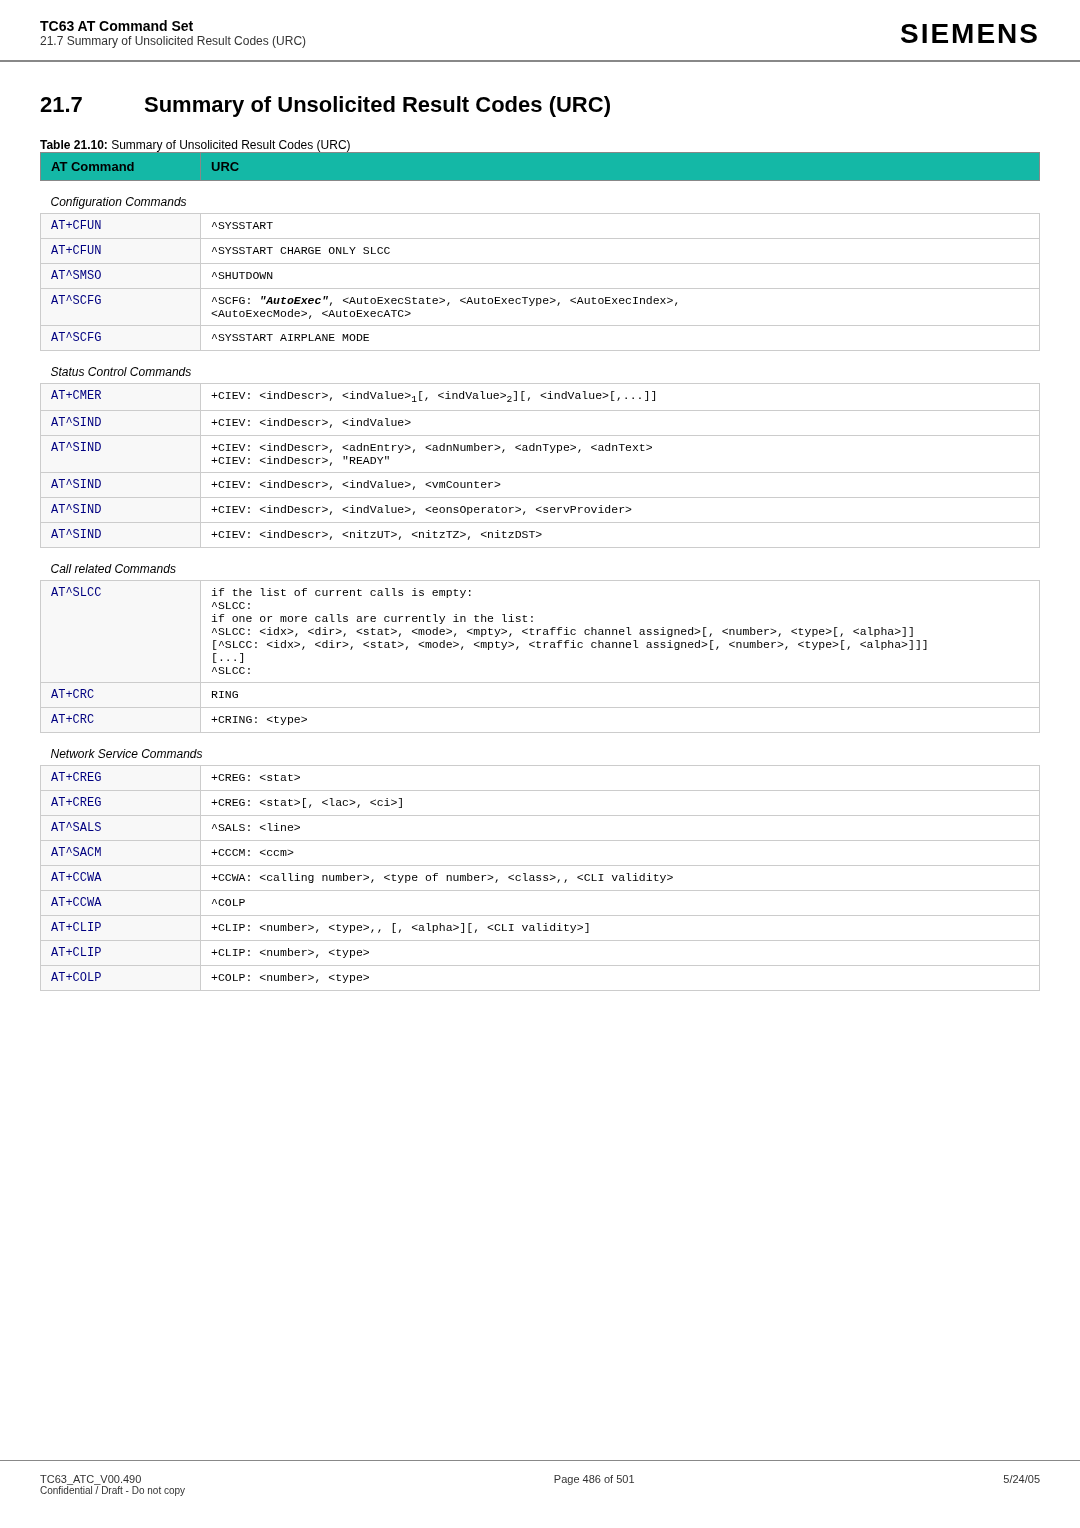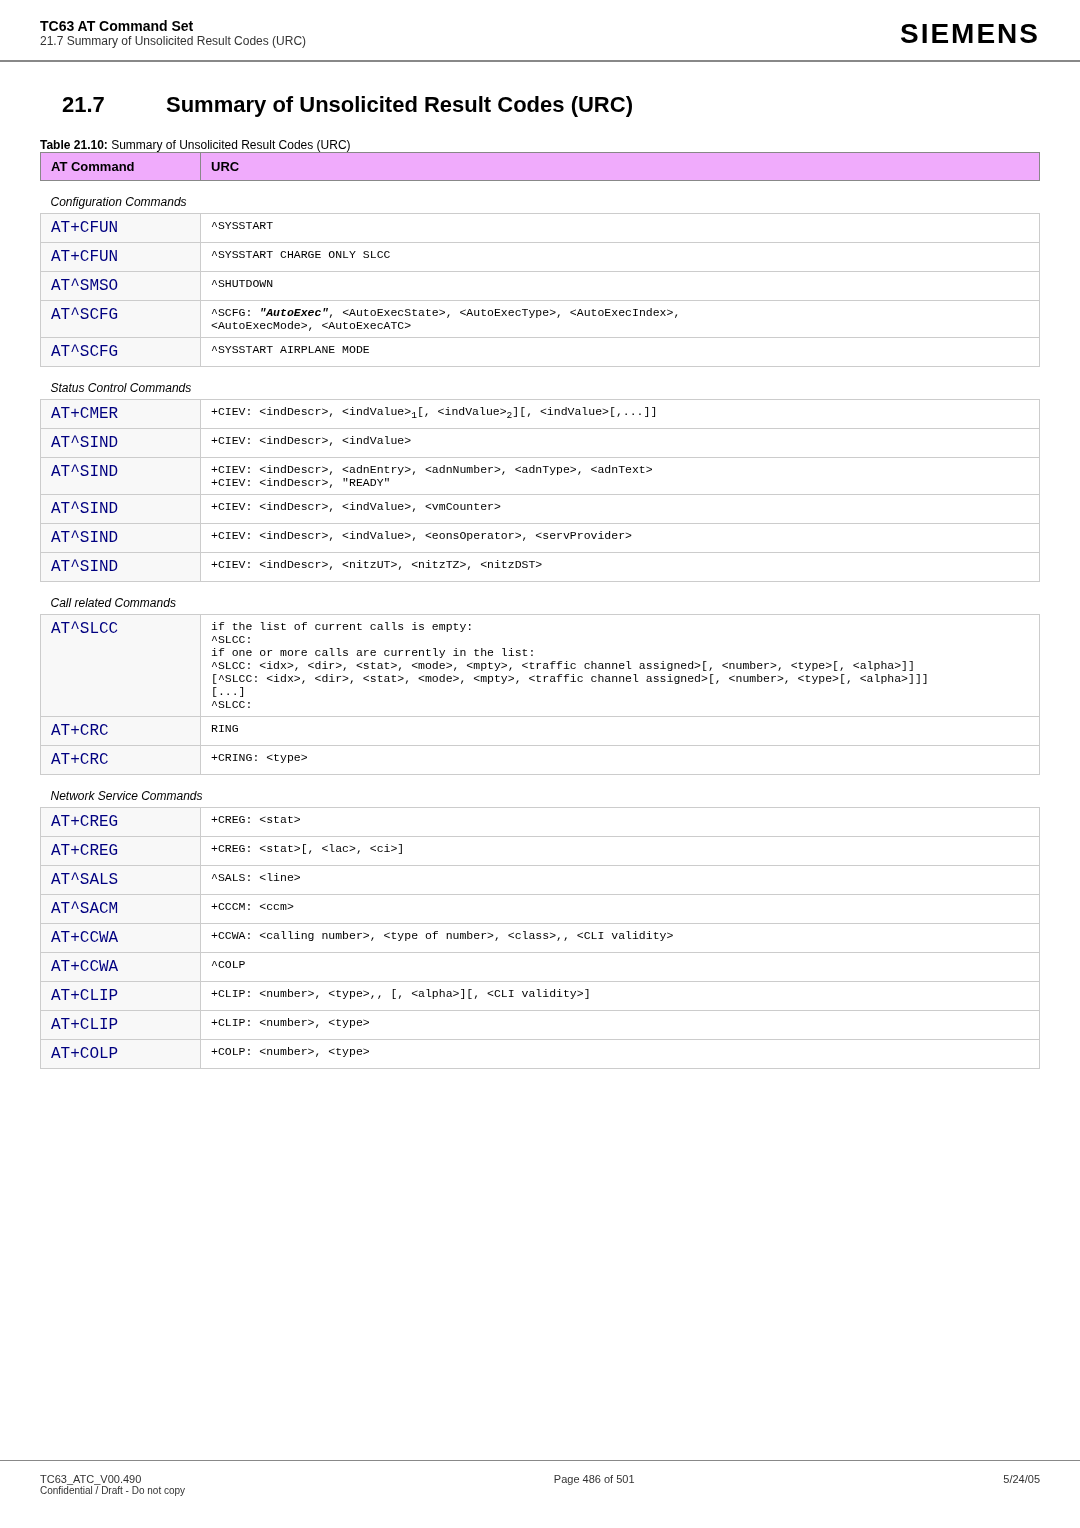--- a/index.html
+++ b/index.html
@@ -44,56 +44,55 @@
     
     .section-heading {
       font-size: 22px;
       font-weight: bold;
       margin-bottom: 20px;
       display: flex;
       gap: 24px;
     }
     .section-number {
       min-width: 80px;
-      margin-left: 22px;
     }
 
     
     .table-caption {
       font-size: 12px;
     }
     .table-caption strong {
       font-weight: bold;
     }
 
     
     .urc-table {
       width: 100%;
       border-collapse: collapse;
       margin-bottom: 20px;
     }
     .urc-table th {
-      background: #f0abfc;
+      background: #14b8a6;
       border: 1px solid #888;
       padding: 6px 10px;
       font-size: 13px;
       font-weight: bold;
       text-align: left;
     }
     .urc-table td {
       border: 1px solid #ccc;
       padding: 5px 10px;
       font-size: 12px;
       vertical-align: top;
     }
     .urc-table td:first-child {
       width: 160px;
       color: #000080;
       font-family: 'Courier New', Courier, monospace;
-      font-size: 16px;
+      font-size: 12px;
       background: #f8f8f8;
       border-right: 1px solid #ccc;
     }
     .urc-table td:last-child {
       font-family: 'Courier New', Courier, monospace;
       font-size: 11.5px;
     }
 
     
     .category-row td {

